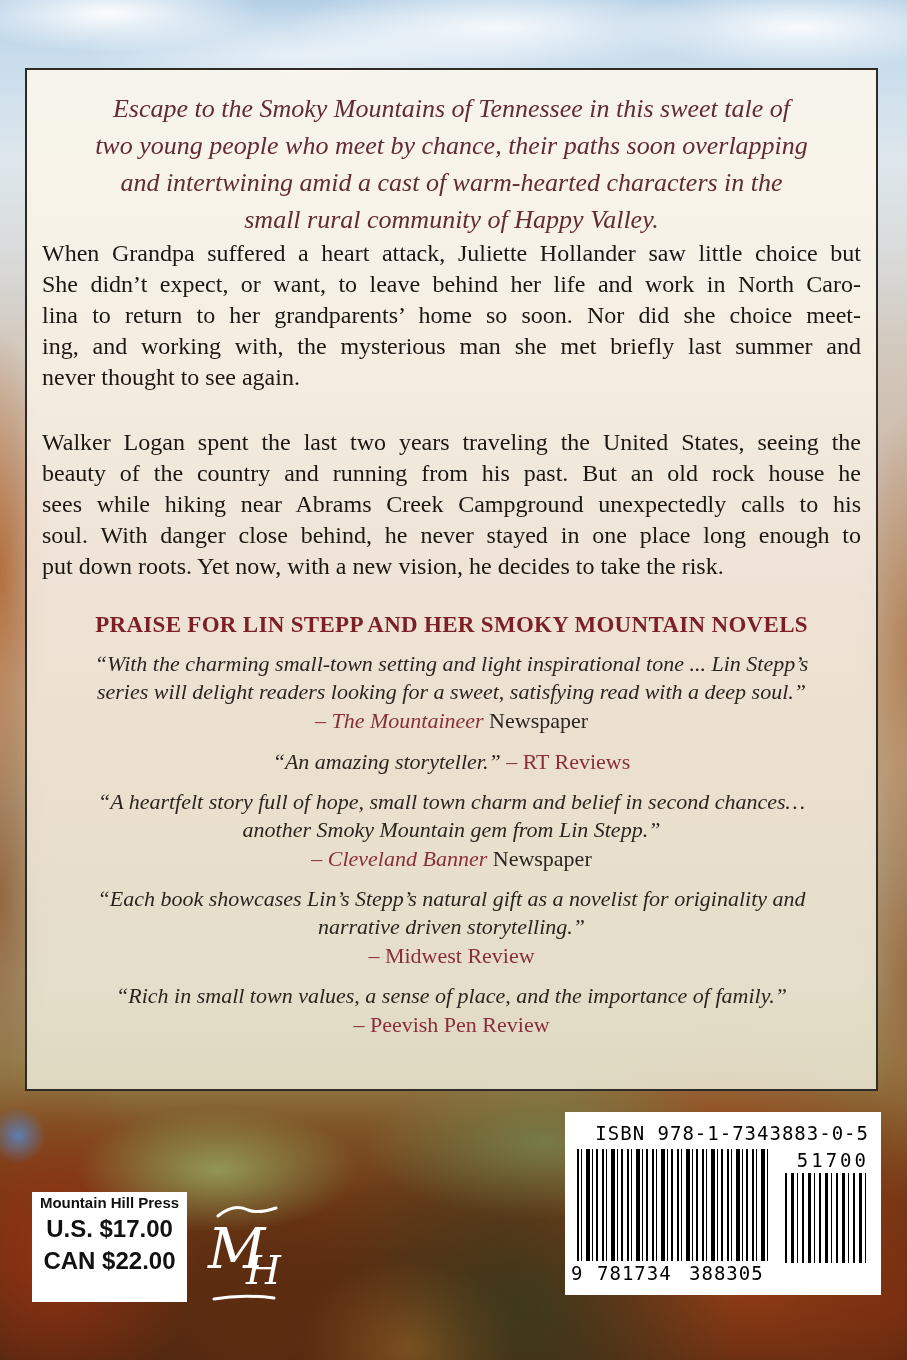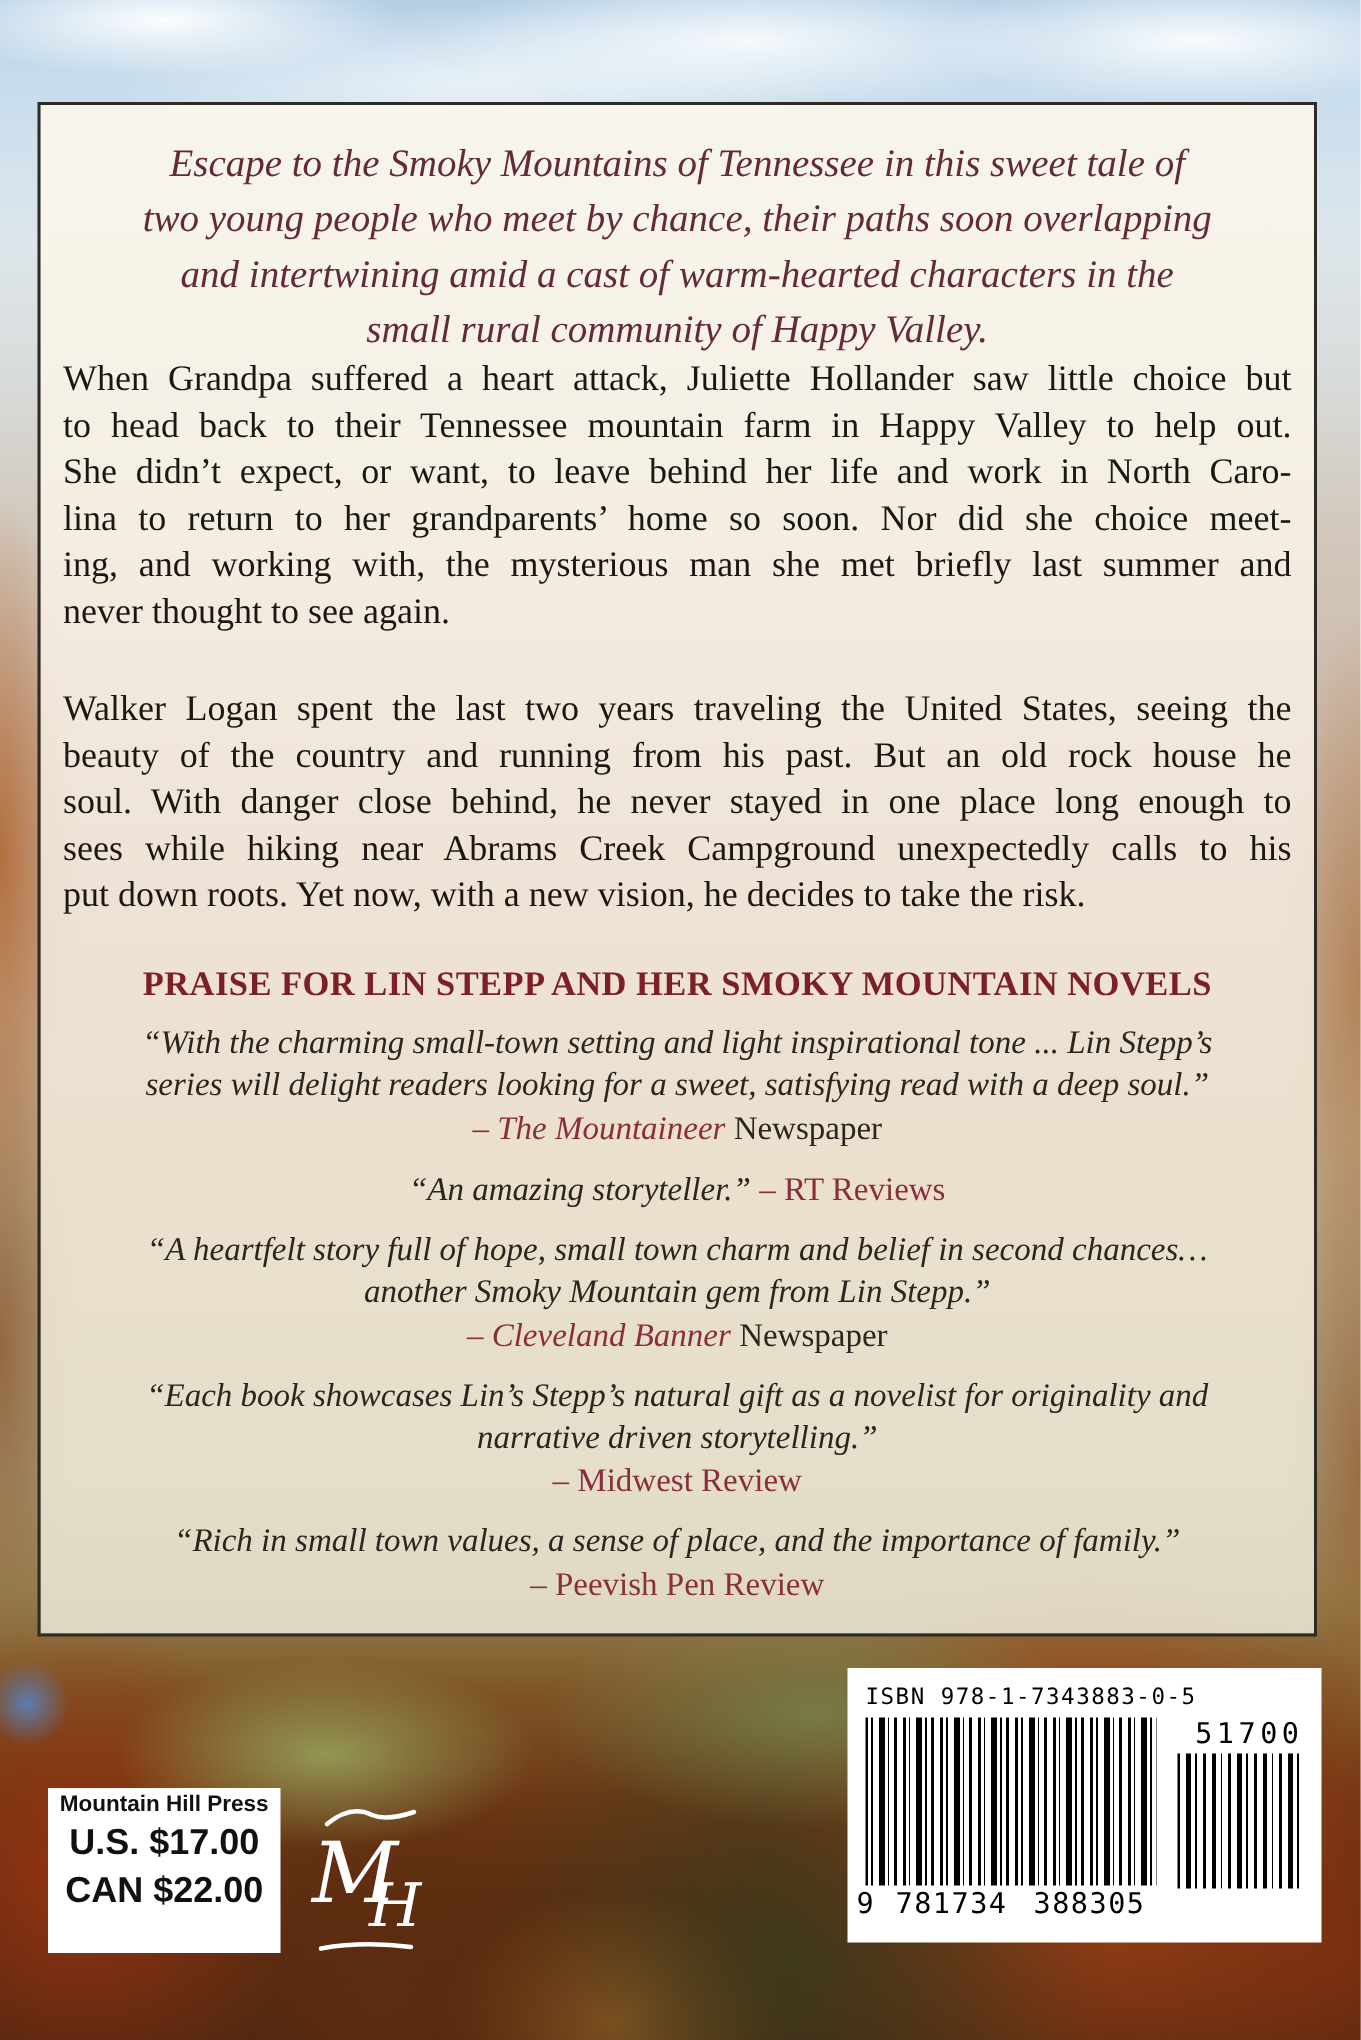--- a/index.html
+++ b/index.html
@@ -80,21 +80,21 @@
   .press-name{ font-size:15px; font-weight:bold; }
   .price{ font-size:24px; font-weight:bold; line-height:29px; margin-top:3px; }
   
   .mh-logo{ position:absolute; left:198px; top:1200px; width:92px; height:112px; }
   
   .barcode-box{
     position:absolute; left:565px; top:1112px; width:316px; height:183px;
     background:#ffffff; box-sizing:border-box; padding:10px 12px 0 12px;
     font-family:"DejaVu Sans Mono", monospace; color:#000;
   }
-  .isbn-line{ text-align:left; font-size:15px; letter-spacing:1px; white-space:nowrap; }
+  .isbn-line{ text-align:right; font-size:19px; letter-spacing:1px; white-space:nowrap; }
   .bars-row{ display:flex; margin-top:5px; }
   .main-col{ width:195px; }
   .main-bars{
     height:112px;
     background:repeating-linear-gradient(90deg,
       #000 0 2px, #fff 2px 4px, #000 4px 5px, #fff 5px 9px,
       #000 9px 13px, #fff 13px 15px, #000 15px 16px, #fff 16px 19px,
       #000 19px 21px, #fff 21px 25px);
   }
   .digits-row{ display:flex; font-size:19px; margin-top:1px; }
@@ -120,32 +120,31 @@
 
     <div class="tagline center-lines">
         <div class="line">Escape to the Smoky Mountains of Tennessee in this sweet tale of</div>
         <div class="line">two young people who meet by chance, their paths soon overlapping</div>
         <div class="line">and intertwining amid a cast of warm-hearted characters in the</div>
         <div class="line">small rural community of Happy Valley.</div>
       </div>
 
     <div class="synopsis syn1 justify-lines">
         <div class="line">When Grandpa suffered a heart attack, Juliette Hollander saw little choice but</div>
-        <div class="line">to head back to their Tennessee mountain farm in Happy Valley to help out.</div>
         <div class="line">She didn’t expect, or want, to leave behind her life and work in North Caro-</div>
         <div class="line">lina to return to her grandparents’ home so soon. Nor did she choice meet-</div>
         <div class="line">ing, and working with, the mysterious man she met briefly last summer and</div>
         <div class="line">never thought to see again.</div>
       </div>
 
     <div class="synopsis syn2 justify-lines">
         <div class="line">Walker Logan spent the last two years traveling the United States, seeing the</div>
         <div class="line">beauty of the country and running from his past. But an old rock house he</div>
+        <div class="line">sees while hiking near Abrams Creek Campground unexpectedly calls to his</div>
         <div class="line">soul. With danger close behind, he never stayed in one place long enough to</div>
-        <div class="line">sees while hiking near Abrams Creek Campground unexpectedly calls to his</div>
         <div class="line">put down roots. Yet now, with a new vision, he decides to take the risk.</div>
       </div>
 
     <div class="praise-heading">PRAISE FOR LIN STEPP AND HER SMOKY MOUNTAIN NOVELS</div>
 
     <div class="review">
       <div class="quote center-lines">
           <div class="line">“With the charming small-town setting and light inspirational tone ... Lin Stepp’s</div>
           <div class="line">series will delight readers looking for a sweet, satisfying read with a deep soul.”</div>
         </div>

